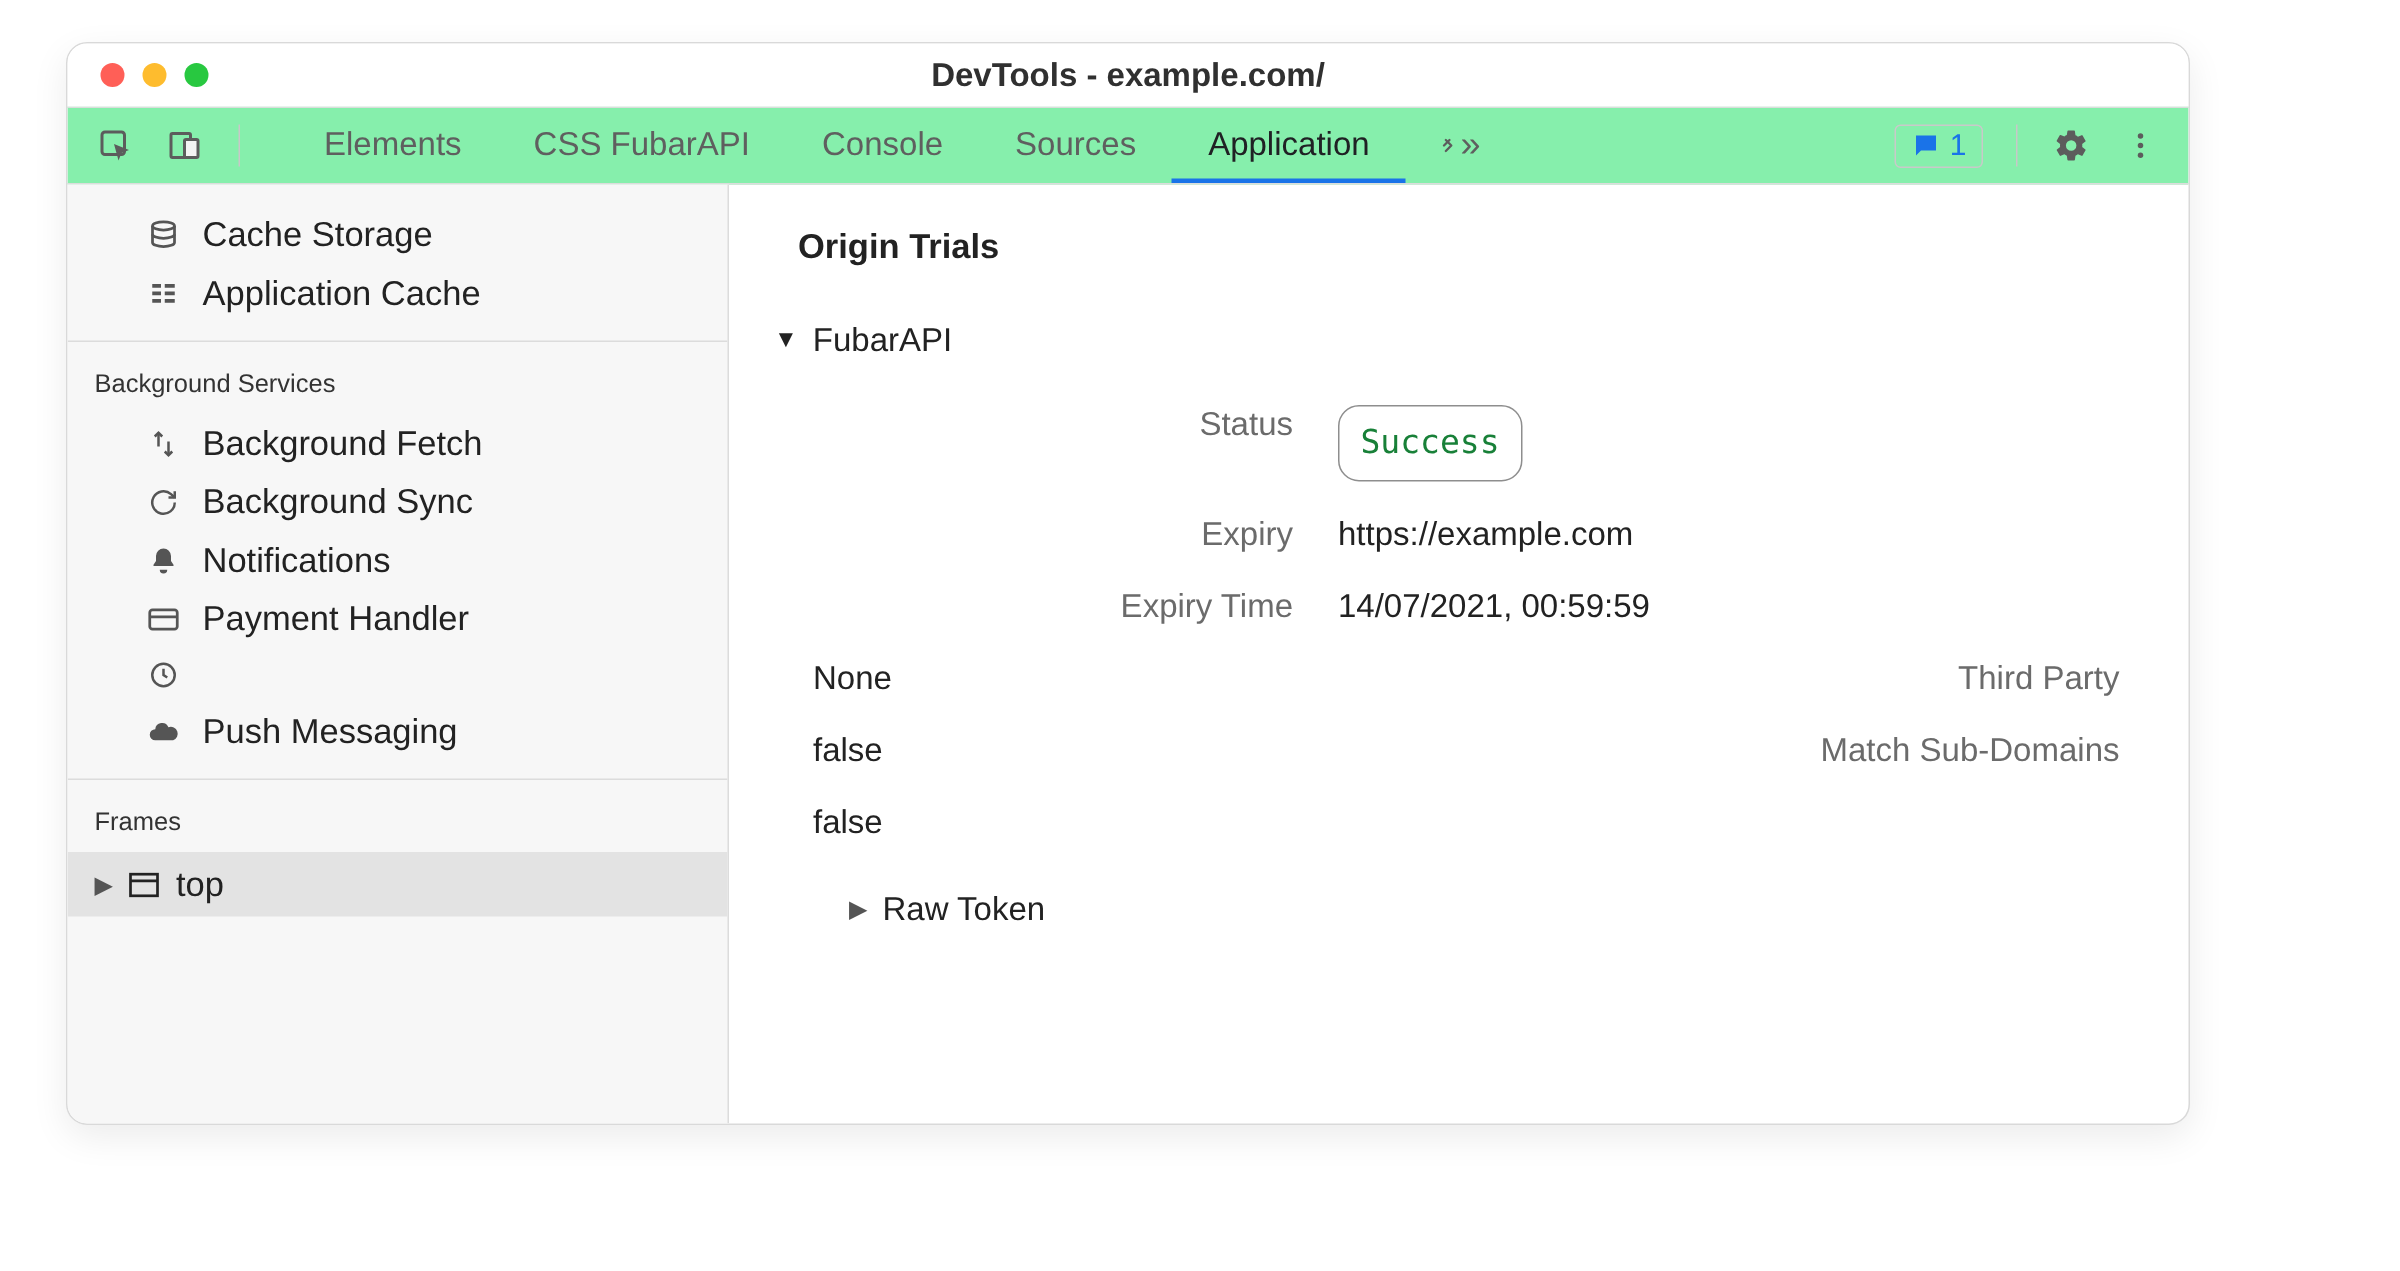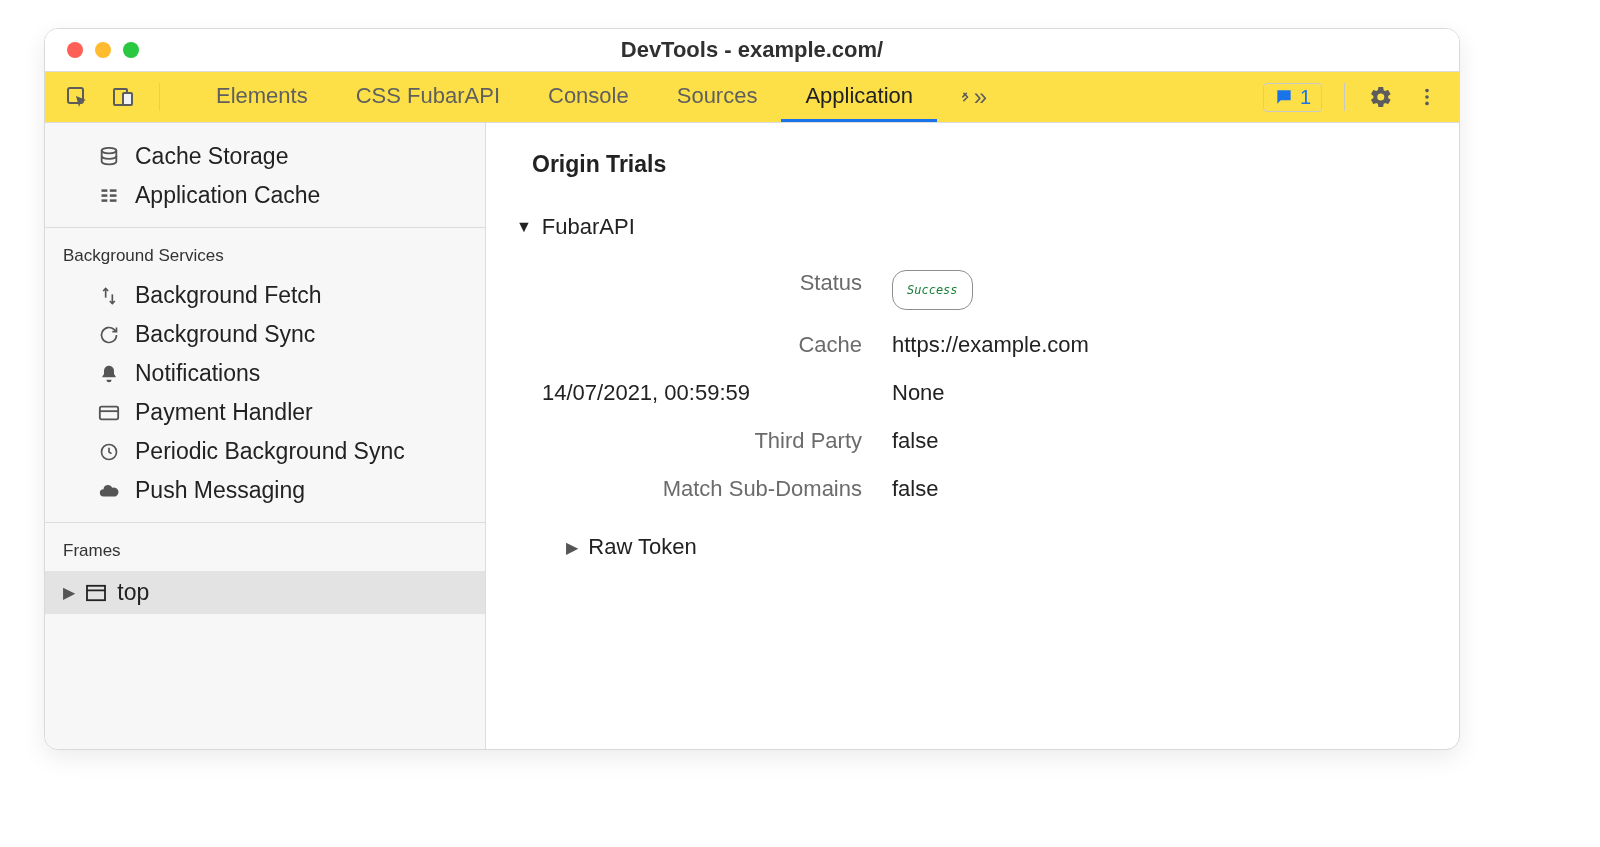--- a/index.html
+++ b/index.html
@@ -16,21 +16,21 @@
     background:#fff;position:relative;
   }
   .traffic{display:flex;gap:12px;margin-left:22px;}
   .dot{width:16px;height:16px;border-radius:50%;}
   .dot.close{background:#ff5f57;}
   .dot.min{background:#febc2e;}
   .dot.max{background:#28c840;}
   .title{position:absolute;left:0;right:0;text-align:center;font-size:22px;font-weight:600;color:#303030;pointer-events:none;}
   
   .toolbar{
-    height:50px;flex:0 0 50px;background:#fde047;border-top:1px solid #dcdcdc;border-bottom:1px solid #dcdcdc;
+    height:50px;flex:0 0 50px;background:#86efac;border-top:1px solid #dcdcdc;border-bottom:1px solid #dcdcdc;
     display:flex;align-items:center;padding:0 18px;gap:18px;font-size:22px;color:#5f5f5f;
   }
   .toolbar .iconbox{width:28px;height:28px;display:flex;align-items:center;justify-content:center;color:#5c5c5c;}
   .vsep{width:1px;height:28px;background:#c8c8c8;margin:0 4px;}
   .tabs{display:flex;align-items:stretch;height:100%;gap:0;margin-left:10px;}
   .tab{display:flex;align-items:center;padding:0 24px;cursor:pointer;color:#5f5f5f;border-bottom:3px solid transparent;box-sizing:border-box;height:100%;}
   .tab.active{color:#202124;border-bottom-color:#1a73e8;}
   .spacer{flex:1;}
   .issue-chip{display:flex;align-items:center;gap:6px;border:1px solid #c9c9c9;border-radius:4px;padding:2px 10px;color:#1a73e8;font-size:20px;}
   .issue-chip svg{display:block;}
@@ -54,21 +54,21 @@
   }
   .tri{font-size:16px;color:#555;}
   
   .main{flex:1;overflow:auto;padding:28px 46px 30px 46px;}
   .mh{font-size:23px;font-weight:700;color:#222;margin-bottom:36px;}
   .api-row{display:flex;align-items:center;gap:10px;font-size:22px;color:#222;margin-left:-16px;margin-bottom:30px;}
   .api-row .tri2{font-size:16px;}
   .kv{display:grid;grid-template-columns:320px auto;row-gap:22px;column-gap:30px;font-size:22px;margin-left:10px;}
   .kv .k{color:#6b6b6b;text-align:right;}
   .kv .v{color:#222;}
-  .badge{display:inline-block;border:1.5px solid #8e8e8e;border-radius:14px;padding:12px 14px;color:#188038;font-size:12px;font-family:ui-monospace,Menlo,monospace;font-style:italic;}
+  .badge{display:inline-block;border:1.5px solid #8e8e8e;border-radius:14px;padding:12px 14px;color:#188038;font-size:22px;font-family:ui-monospace,Menlo,monospace;}
   .rawtoken{display:flex;align-items:center;gap:10px;font-size:22px;color:#222;margin-top:32px;margin-left:34px;}
   svg{display:block;}
 </style>
 </head>
 <body>
 <div class="canvas">
 <div class="window">
 
   <div class="titlebar">
     <div class="traffic">
@@ -197,21 +197,20 @@
           </span>
           <span>Payment Handler</span>
         </div>
         <div class="item">
           <span class="iline">
             <svg width="20" height="20" viewBox="0 0 24 24" fill="none" stroke="currentColor" stroke-width="2">
                   <circle cx="12" cy="12" r="9"></circle>
                   <path d="M12 7v5l3 2"></path>
                 </svg>
           </span>
-          <span>Periodic Background Sync</span>
         </div>
         <div class="item">
           <span class="iline">
             <svg width="22" height="22" viewBox="0 0 24 24" fill="currentColor">
                   <path d="M19 18H6a4 4 0 0 1 0-8 5 5 0 0 1 9.6-1.5A4 4 0 0 1 19 18z"></path>
                 </svg>
           </span>
           <span>Push Messaging</span>
         </div>
       </div>
@@ -236,23 +235,24 @@
 
       <div class="api-row">
         <span class="tri2">▼</span>
         <span>FubarAPI</span>
       </div>
 
       <div class="kv">
         <div class="k">Status</div>
         <div class="v"><span class="badge">Success</span></div>
 
-        <div class="k">Cache</div>
+        <div class="k">Expiry</div>
         <div class="v">https://example.com</div>
 
+        <div class="k">Expiry Time</div>
         <div class="v">14/07/2021, 00:59:59</div>
 
         <div class="v">None</div>
 
         <div class="k">Third Party</div>
         <div class="v">false</div>
 
         <div class="k">Match Sub-Domains</div>
         <div class="v">false</div>
       </div>

